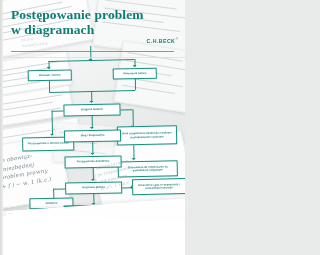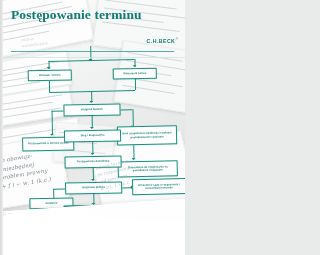--- a/index.html
+++ b/index.html
@@ -342,21 +342,22 @@
     <div>c + f ) ← w. 1 (k.c.)</div>
   </div>
 
   <div id="bottom-page"></div>
   <div id="bottom-page2"></div>
   <div id="corner-fold">
     <span>10 —</span>
   </div>
 
   <div id="title-block">
-    <div id="title-line1">Postępowanie terminu</div>
+    <div id="title-line1">Postępowanie problem</div>
+    <div id="title-line2">w diagramach</div>
   </div>
   <div id="title-rule"></div>
   <div id="title-rule2"></div>
 
   <div id="logo">
     <span id="logo-text">C.H.BECK</span>
     <span id="logo-tm">®</span>
   </div>
 
   <div id="spine"></div>

